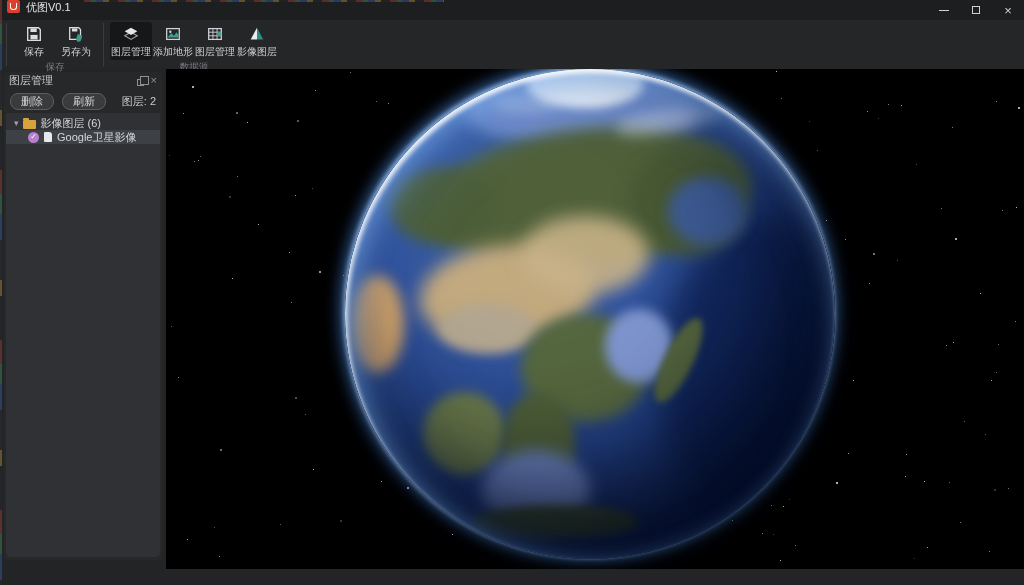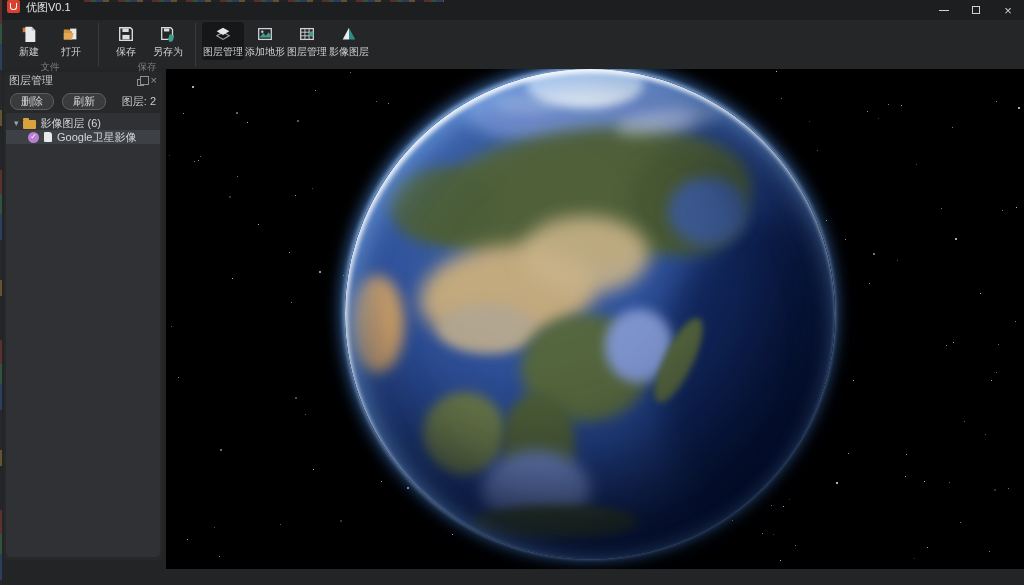--- a/index.html
+++ b/index.html
@@ -120,52 +120,27 @@
           <span class="max-glyph"></span>
         </span>
       <span class="winbtn">
           <span class="close-glyph">×</span>
         </span>
     </div>
   </div>
 
 
   <div class="ribbon">
+    <div class="rsep"></div>
+
     <div class="rgroup">
       <div class="rbuttons">
         <div class="rbtn">
           <span class="ricon">
             <svg width="18" height="18" viewBox="0 0 20 20">
-                <rect x="3" y="3" width="5" height="5" fill="#d07b39"></rect>
-                <path d="M6 2h7l4 4v13H6z" fill="#e8e9eb"></path>
-                <path d="M13 2l4 4h-4z" fill="#b9babc"></path>
-              </svg>
-          </span>
-          <span class="rlabel">新建</span>
-        </div>
-        <div class="rbtn">
-          <span class="ricon">
-            <svg width="18" height="18" viewBox="0 0 20 20">
-                <path d="M9 4h7v12H9z" fill="#e8e9eb"></path>
-                <path d="M2 5h6l2 2h1v9H2z" fill="#d0943f"></path>
-                <path d="M2 9h11l-2 7H2z" fill="#e0a95a"></path>
-              </svg>
-          </span>
-          <span class="rlabel">打开</span>
-        </div>
-      </div>
-      <div class="grouplabel">文件</div>
-    </div>
-    <div class="rsep"></div>
-
-    <div class="rgroup">
-      <div class="rbuttons">
-        <div class="rbtn">
-          <span class="ricon">
-            <svg width="18" height="18" viewBox="0 0 20 20">
                 <path d="M3 3h12l2 2v12H3z" fill="none" stroke="#dcdde0" stroke-width="1.5"></path>
                 <rect x="6" y="3.8" width="7" height="4" fill="#dcdde0"></rect>
                 <rect x="6" y="11" width="8" height="5" fill="#dcdde0"></rect>
               </svg>
           </span>
           <span class="rlabel">保存</span>
         </div>
         <div class="rbtn">
           <span class="ricon">
             <svg width="18" height="18" viewBox="0 0 20 20">
@@ -215,20 +190,21 @@
         <div class="rbtn">
           <span class="ricon">
             <svg width="18" height="18" viewBox="0 0 20 20">
                 <path d="M10 3L3 16h7z" fill="#e6ecef"></path>
                 <path d="M10 3l7 13h-7z" fill="#2e8b85"></path>
               </svg>
           </span>
           <span class="rlabel">影像图层</span>
         </div>
       </div>
+      <div class="grouplabel">数据源</div>
     </div>
   </div>
 
   <div class="main">
     <aside class="panel">
       <div class="panel-header">
         <span class="panel-title">图层管理</span>
         <span class="panel-hbtns">
           <span><span class="float-glyph"></span></span>
           <span class="panel-x">×</span>

